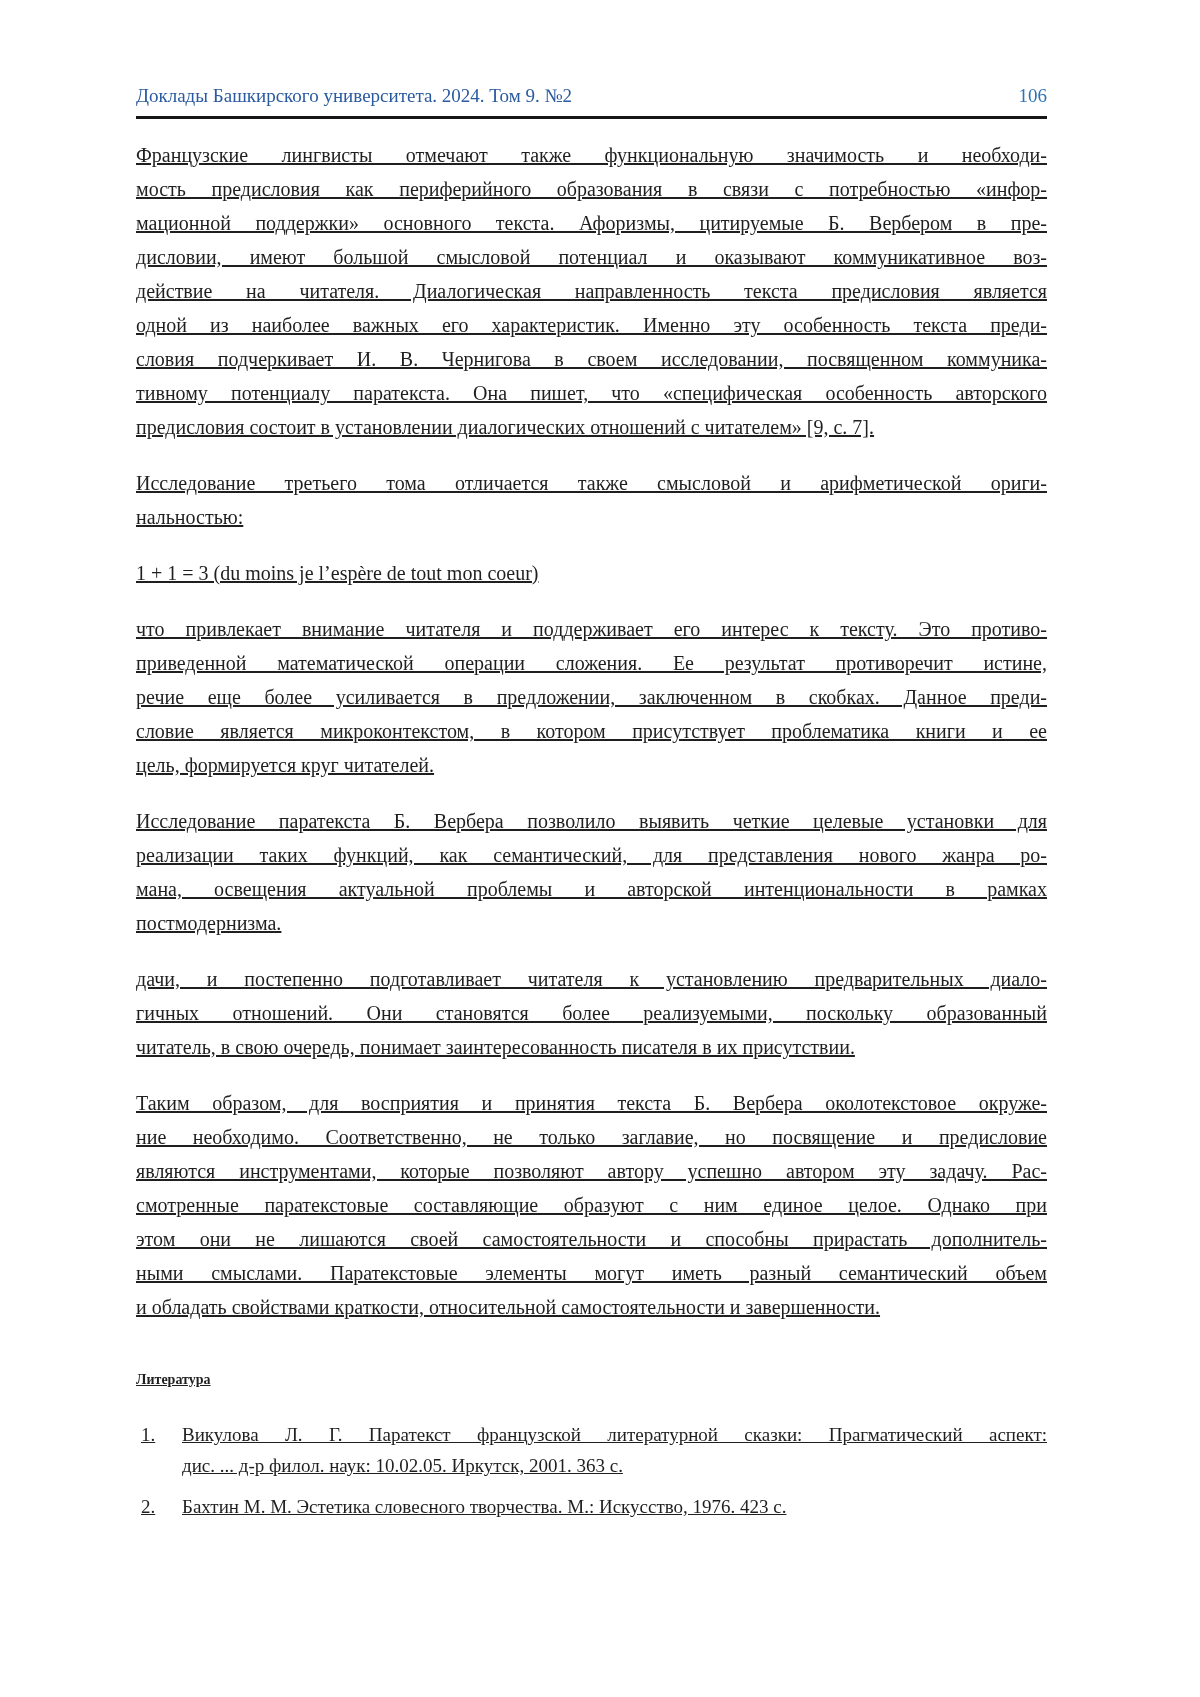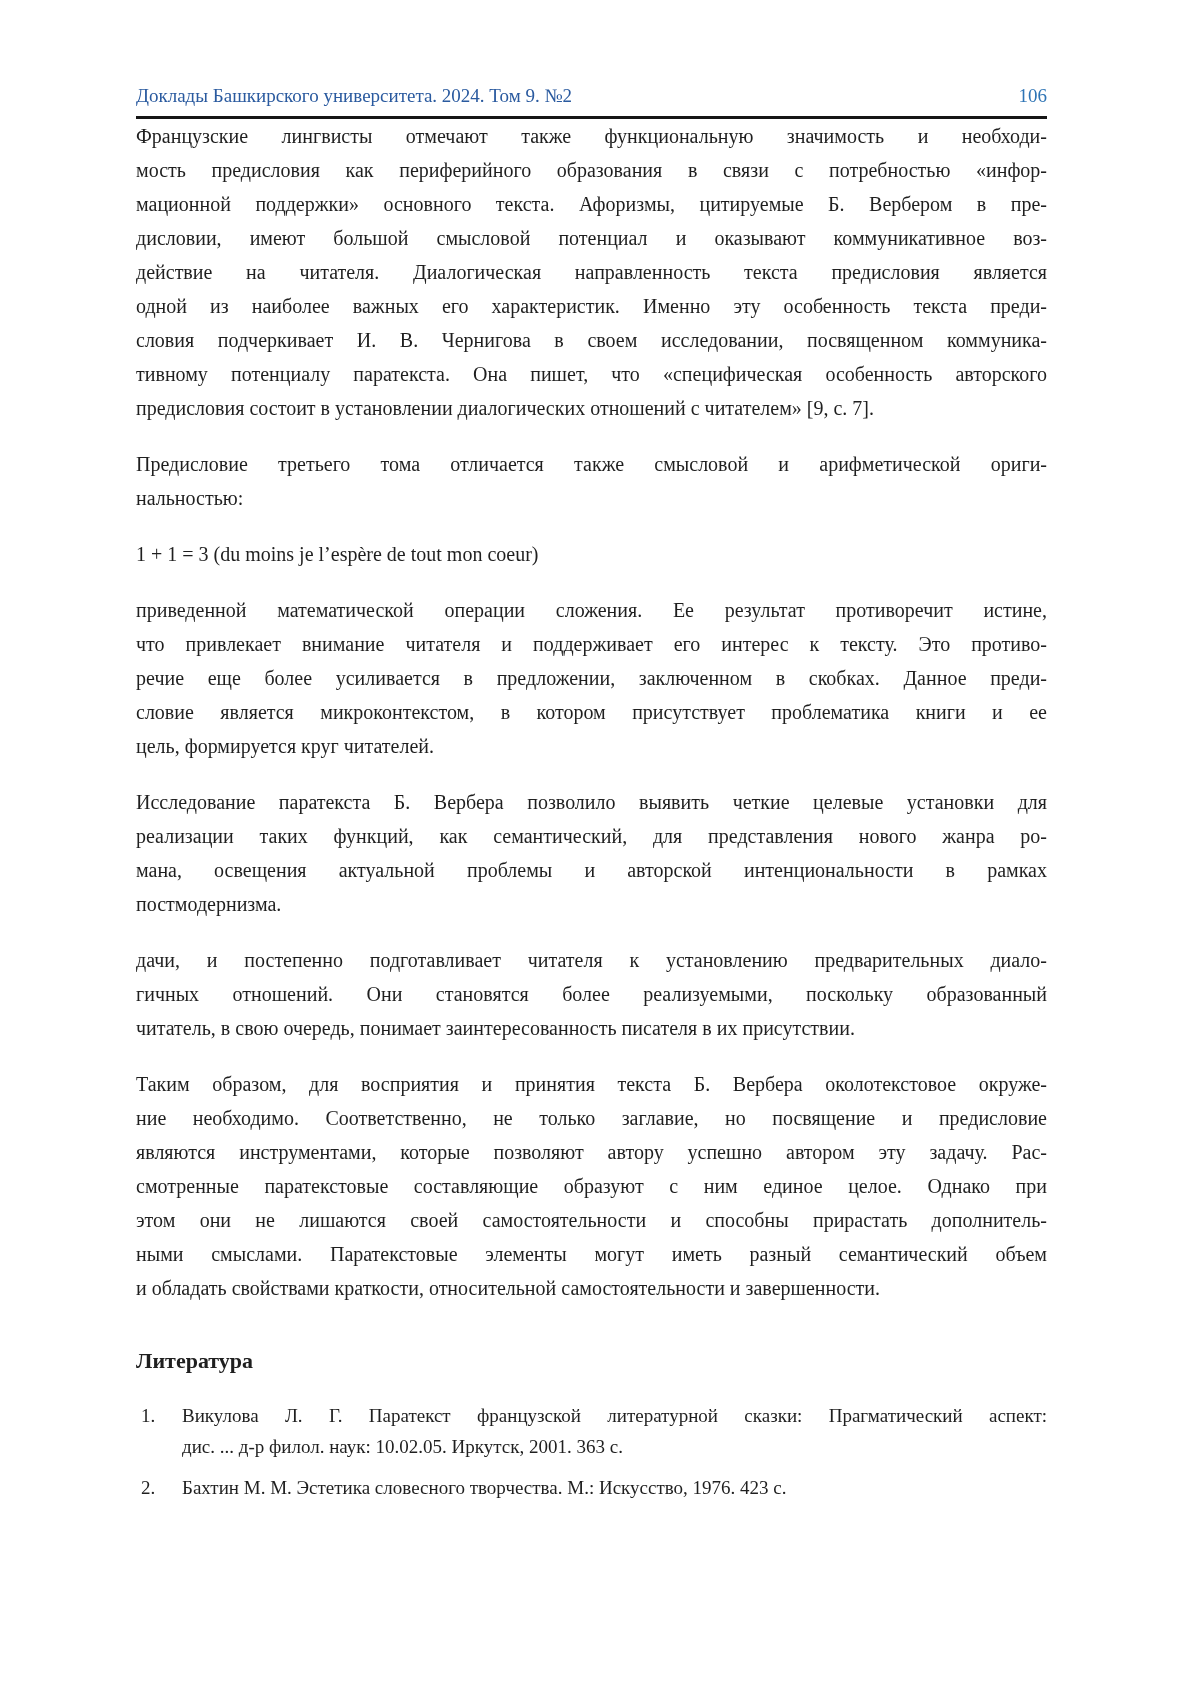--- a/index.html
+++ b/index.html
@@ -38,37 +38,39 @@
   }
   .journal-title{color:var(--accent-blue);}
   .page-number{color:var(--page-number-blue);}
   .header-rule{
     margin-top:8px;
     border-top:3px solid var(--rule-color);
     height:0;
   }
   
   .body-text{
+    margin-top:19px;
     font-size:20px;
     line-height:34px;
+    text-decoration:underline;
   }
   .para{margin-bottom:22px;}
   .line{
     text-align:justify;
     text-align-last:justify;
     text-justify:inter-word;
     white-space:normal;
   }
   .line.last{text-align-last:left;}
   
   .refs-heading{
     margin-top:42px;
     margin-bottom:26px;
     font-weight:bold;
-    font-size:22px;
+    font-size:14px;
     line-height:27px;
   }
   .ref-list{list-style:none;}
   .ref-item{
     display:flex;
     font-size:19px;
     line-height:31px;
     margin-bottom:10px;
   }
   .ref-num{
@@ -95,29 +97,29 @@
           <div class="line">мость предисловия как периферийного образования в связи с потребностью «инфор-</div>
           <div class="line">мационной поддержки» основного текста. Афоризмы, цитируемые Б. Вербером в пре-</div>
           <div class="line">дисловии, имеют большой смысловой потенциал и оказывают коммуникативное воз-</div>
           <div class="line">действие на читателя. Диалогическая направленность текста предисловия является</div>
           <div class="line">одной из наиболее важных его характеристик. Именно эту особенность текста преди-</div>
           <div class="line">словия подчеркивает И. В. Чернигова в своем исследовании, посвященном коммуника-</div>
           <div class="line">тивному потенциалу паратекста. Она пишет, что «специфическая особенность авторского</div>
           <div class="line last">предисловия состоит в установлении диалогических отношений с читателем» [9, с. 7].</div>
         </div>
       <div class="para">
-          <div class="line">Предисловие третьего тома отличается также смысловой и арифметической ориги-</div>
+          <div class="line">Исследование третьего тома отличается также смысловой и арифметической ориги-</div>
           <div class="line last">нальностью:</div>
         </div>
       <div class="para">
           <div class="line last">1 + 1 = 3 (du moins je l’espère de tout mon coeur)</div>
         </div>
       <div class="para">
+          <div class="line">что привлекает внимание читателя и поддерживает его интерес к тексту. Это противо-</div>
           <div class="line">приведенной математической операции сложения. Ее результат противоречит истине,</div>
-          <div class="line">что привлекает внимание читателя и поддерживает его интерес к тексту. Это противо-</div>
           <div class="line">речие еще более усиливается в предложении, заключенном в скобках. Данное преди-</div>
           <div class="line">словие является микроконтекстом, в котором присутствует проблематика книги и ее</div>
           <div class="line last">цель, формируется круг читателей.</div>
         </div>
       <div class="para">
           <div class="line">Исследование паратекста Б. Вербера позволило выявить четкие целевые установки для</div>
           <div class="line">реализации таких функций, как семантический, для представления нового жанра ро-</div>
           <div class="line">мана, освещения актуальной проблемы и авторской интенциональности в рамках</div>
           <div class="line last">постмодернизма.</div>
         </div>

